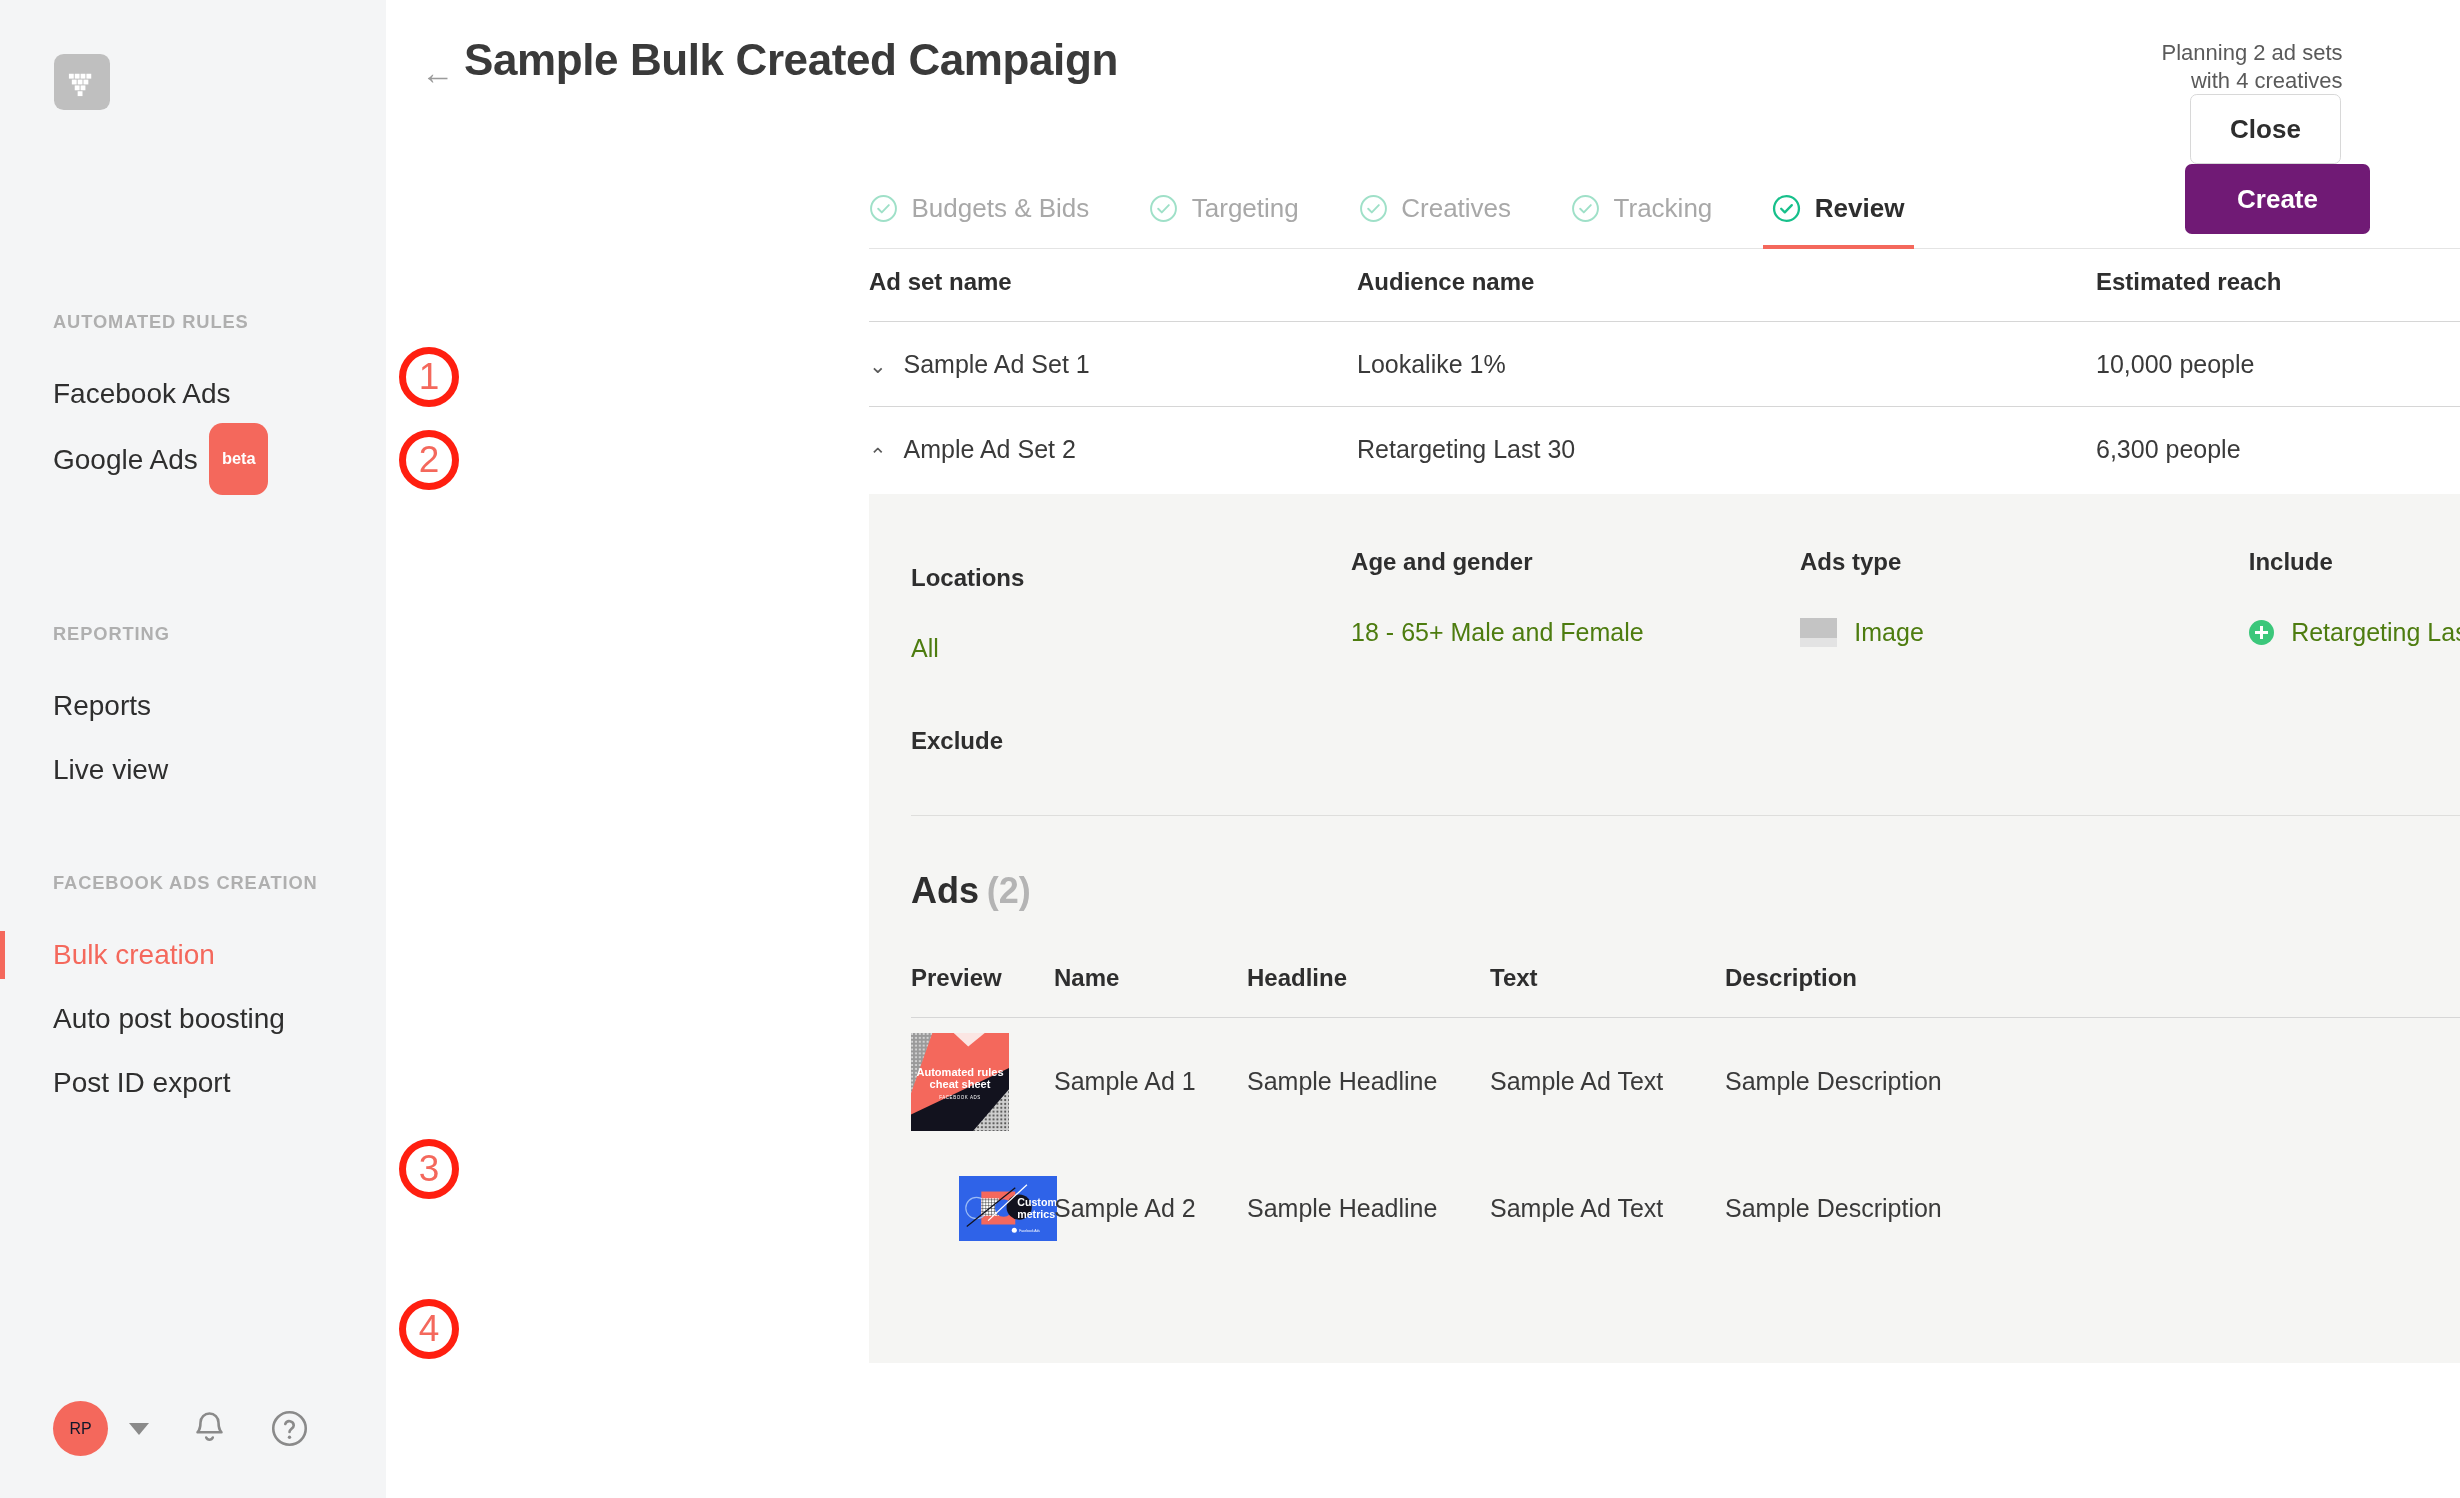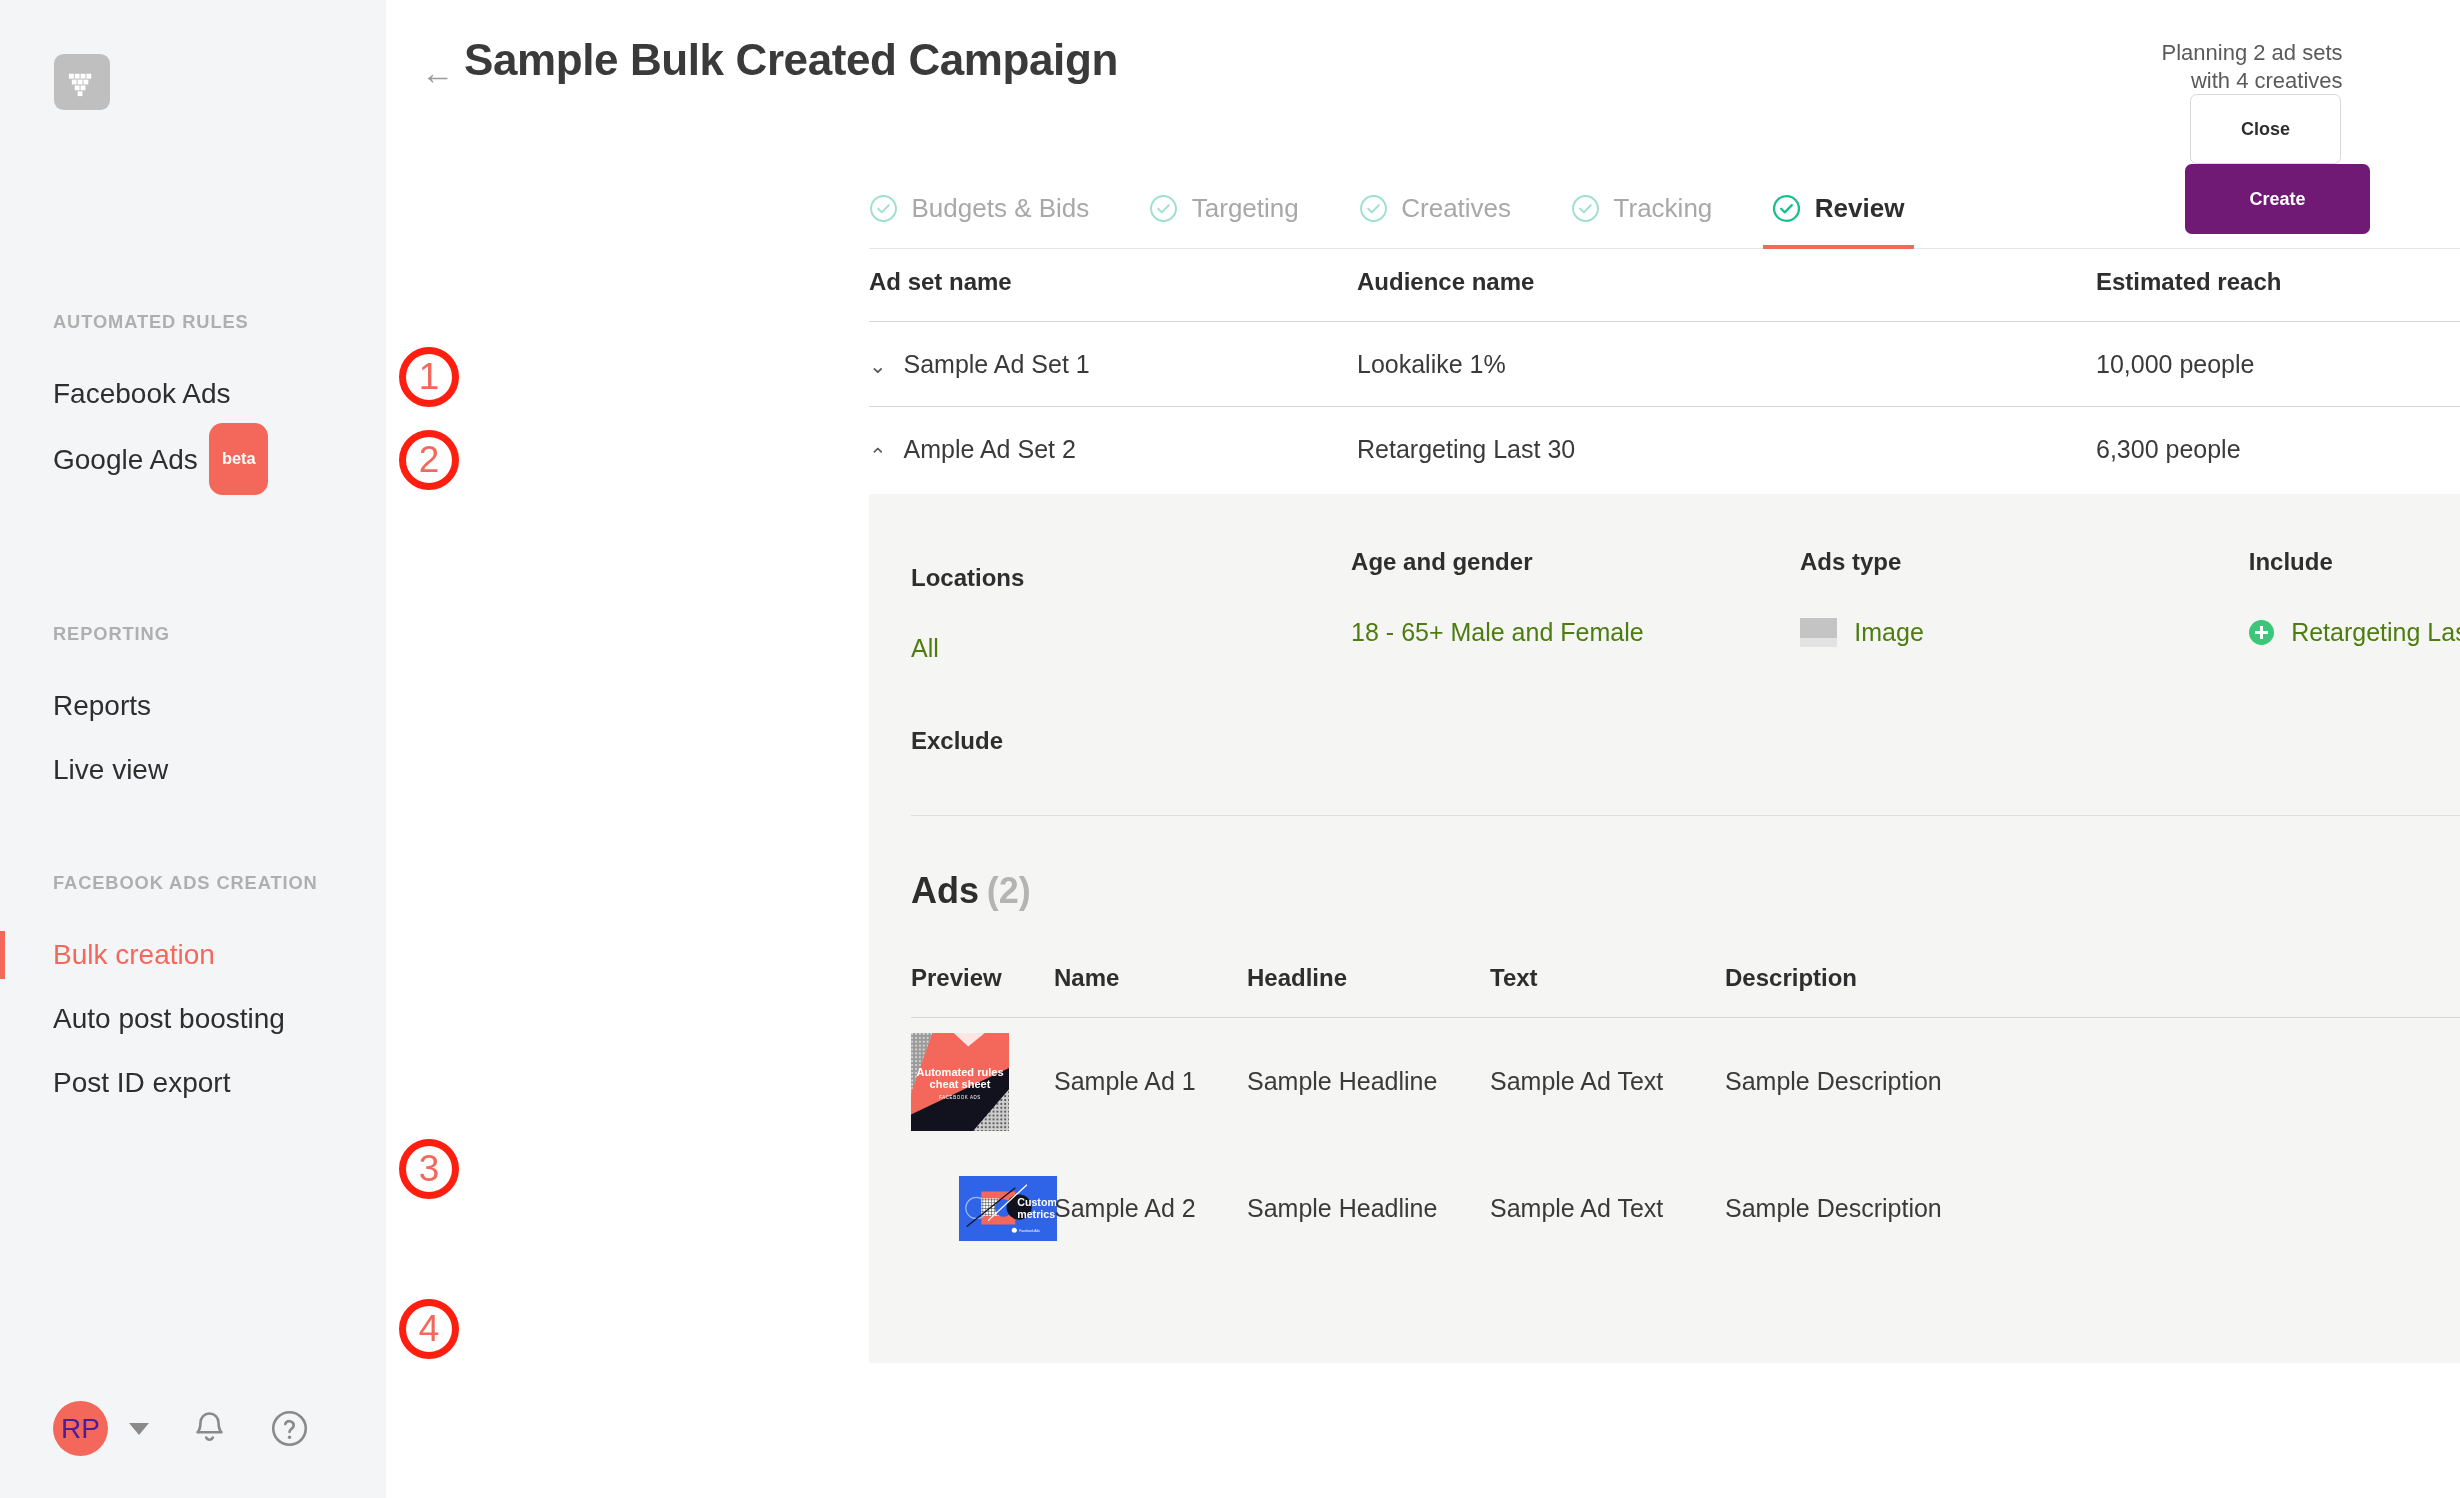--- a/index.html
+++ b/index.html
@@ -46,22 +46,22 @@
     font-size: 16.4px; font-weight: bold;
     border-radius: 13.5px; padding: 2.9px 12.6px 4.8px 12.6px;
     margin-left: 11.6px; position: relative; top: -2.9px;
   }
   .sidebar-footer {
     position: absolute; left: 0; bottom: 42px; width: 386px;
     display: flex; align-items: center; padding-left: 53px;
   }
   .avatar {
     width: 55px; height: 55px; border-radius: 50%;
-    background: #F4685C; color: #4c1d95;
-    font-size: 28px; font-weight: normal;
+    background: #F4685C; color: #0f172a;
+    font-size: 16px; font-weight: normal;
     display: flex; align-items: center; justify-content: center;
   }
   .caret-down {
     width: 0; height: 0; margin-left: 21px;
     border-left: 10.6px solid transparent;
     border-right: 10.6px solid transparent;
     border-top: 12.6px solid #8A8A8A;
     cursor: pointer;
   }
   .foot-icon { margin-left: 42px; cursor: pointer; display:flex; }
@@ -86,21 +86,21 @@
   }
   .topbar-right {
     position: absolute; right: 90px; top: 39px;
     display: flex; align-items: center; flex-direction: column;
   }
   .planning-note {
     font-size: 22px; color: #5A5A5A; text-align: right;
     line-height: 1.25; margin-right: 27px; white-space: nowrap;
   }
   .btn {
-    font-size: 18px; font-weight: bold;
+    font-size: 26px; font-weight: bold;
     border-radius: 6.8px; cursor: pointer;
     display: flex; align-items: center; justify-content: center;
   }
   .btn-close {
     width: 151px; height: 70px;
     background: #fff; color: #2E2E2E;
     border: 1.4px solid #D8D8D8;
   }
   .btn-create {
     width: 185px; height: 70px; margin-left: 24px;

